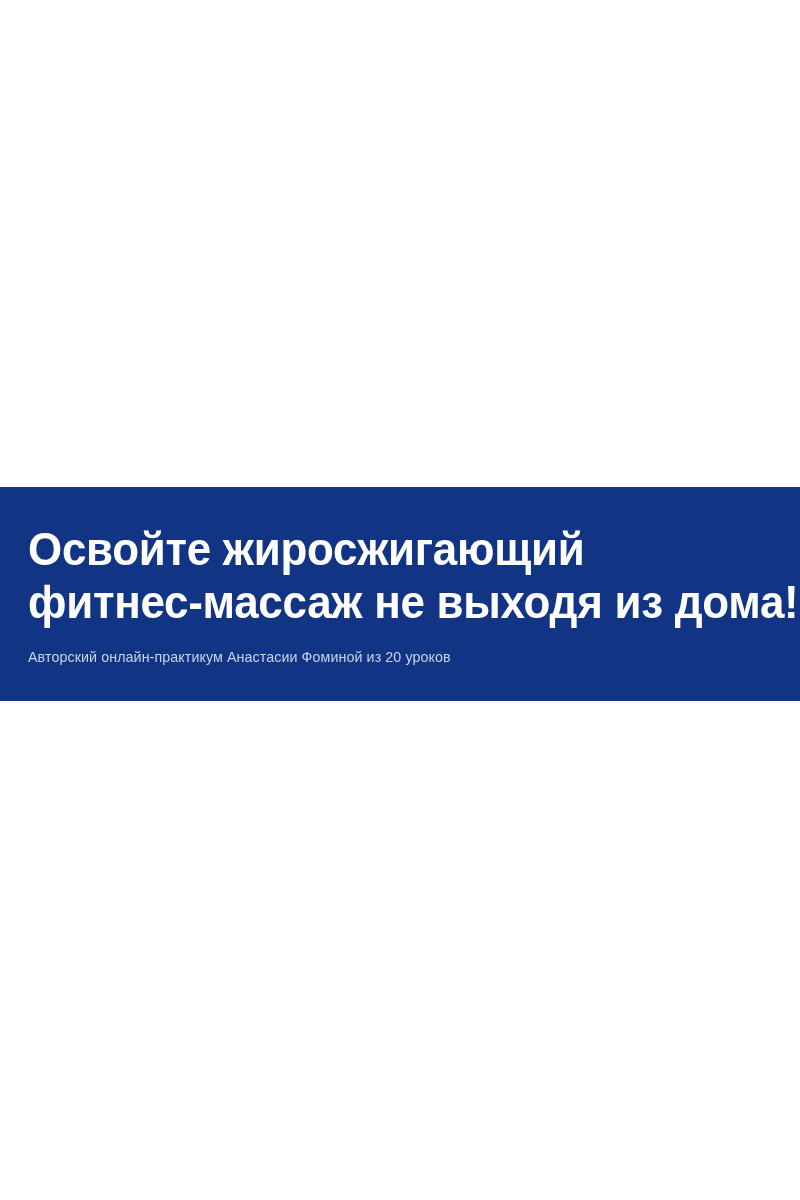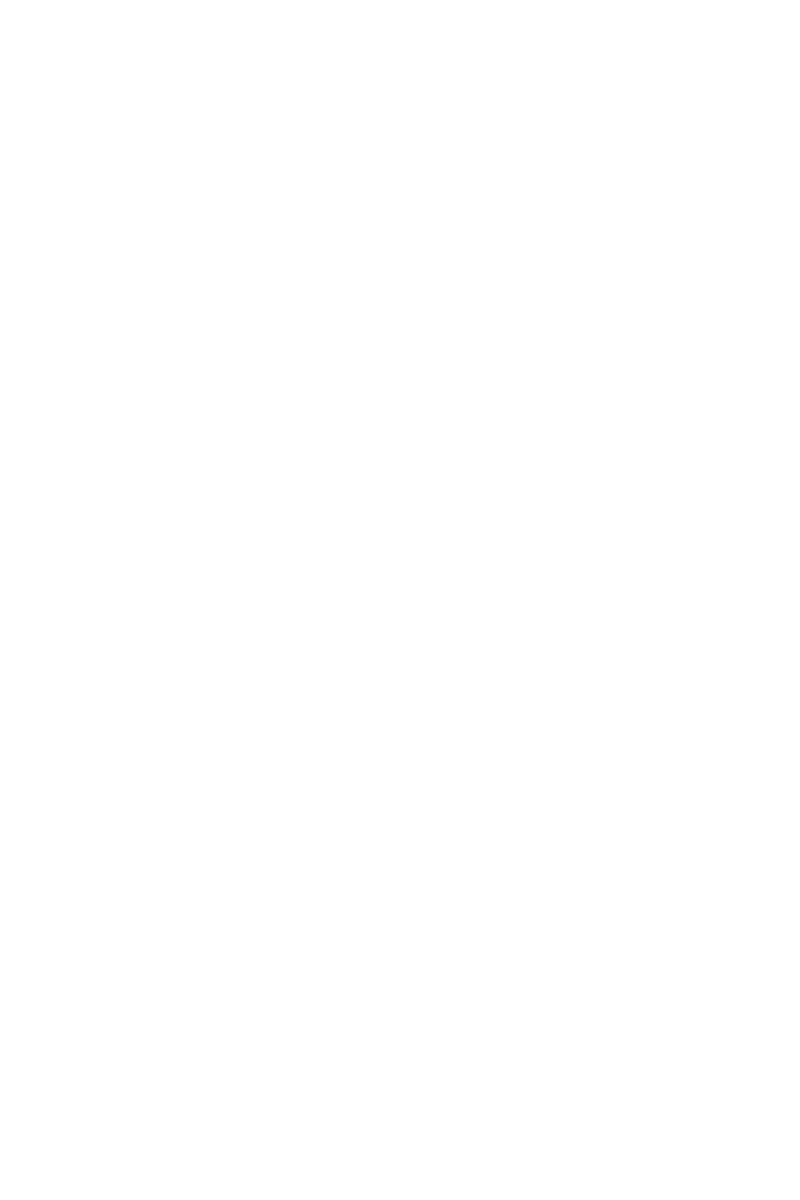--- a/index.html
+++ b/index.html
@@ -90,16 +90,26 @@
     background: #ffffff;
   }
 </style>
 </head>
 <body>
 
 <div id="page">
 
   <div class="white-space-top"></div>
 
+  <section class="promo-banner">
+
+    <h1 class="banner-heading">
+      <span class="heading-line">Освойте жиросжигающий</span>
+      <span class="heading-line">фитнес-массаж не выходя из дома!</span>
+    </h1>
+
+    <p class="banner-subtitle">Авторский онлайн-практикум Анастасии Фоминой из 20 уроков</p>
+
+  </section>
 
   <div class="white-space-bottom"></div>
 
 </div>
 
 </body></html>

